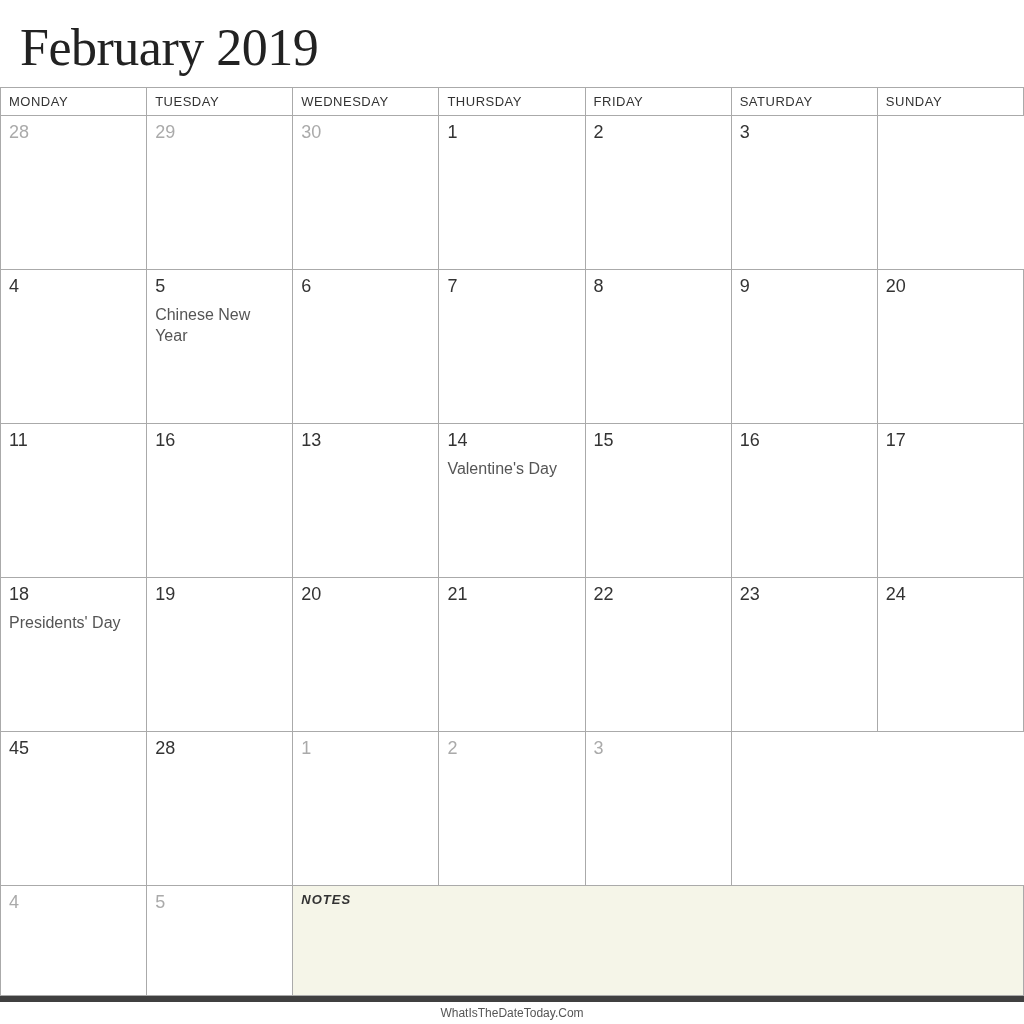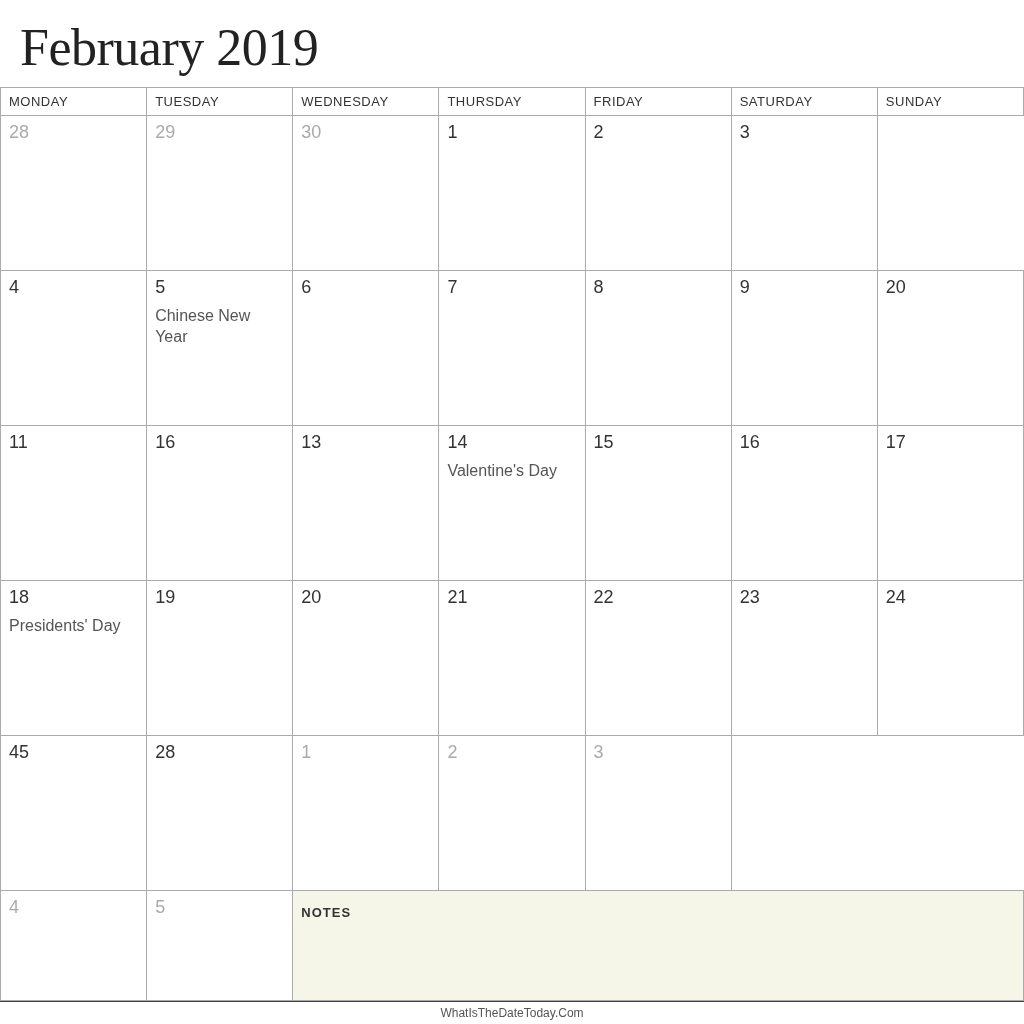--- a/index.html
+++ b/index.html
@@ -106,35 +106,36 @@
       font-weight: 700;
       color: #333;
       font-family: Arial, sans-serif;
       letter-spacing: 1px;
     }
 
     .notes-span {
       grid-column: 3 / 8;
       background: #f5f5e8;
       border-right: 1.5px solid #aaa;
-      padding: 14px 8px;
+      padding: 6px 8px;
+      font-style: italic;
     }
 
     .notes-empty-cell {
       border-right: 1.5px solid #aaa;
       background: #fff;
     }
 
     .footer {
       text-align: center;
       font-size: 12px;
       color: #555;
       font-family: Arial, sans-serif;
       padding: 4px 0;
-      border-top: 1px solid #404040;
+      border-top: 6px solid #404040;
     }
   </style>
 </head>
 <body>
 
 <div class="calendar-wrapper">
   <div class="calendar-title">February 2019</div>
 
   <div class="calendar-grid">
 

